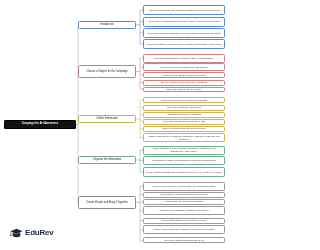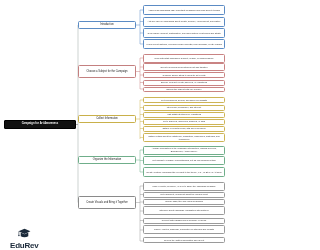--- a/index.html
+++ b/index.html
@@ -43,21 +43,21 @@
     display:flex;align-items:center;justify-content:center;text-align:center;
     padding:0.5px 1.5px;
   }
   .c-blue{border-color:#5b8bc4;}
   .c-red{border-color:#c98383;}
   .c-yellow{border-color:#cdb455;}
   .c-green{border-color:#6fae8a;}
   .c-grey{border-color:#9a9a9a;}
 
   
-  #logo{position:absolute;left:10px;top:226px;display:flex;align-items:center;gap:2px;flex-direction:column;}
+  #logo{position:absolute;left:10px;top:226px;display:flex;align-items:center;gap:2px;}
   #logo .cap{width:13px;height:13px;}
   #logo .wordmark{font-size:8px;font-weight:bold;color:#1b2a3a;letter-spacing:-0.2px;}
 </style>
 </head>
 <body>
 
 <div id="canvas">
 
   <svg class="wires">
 

